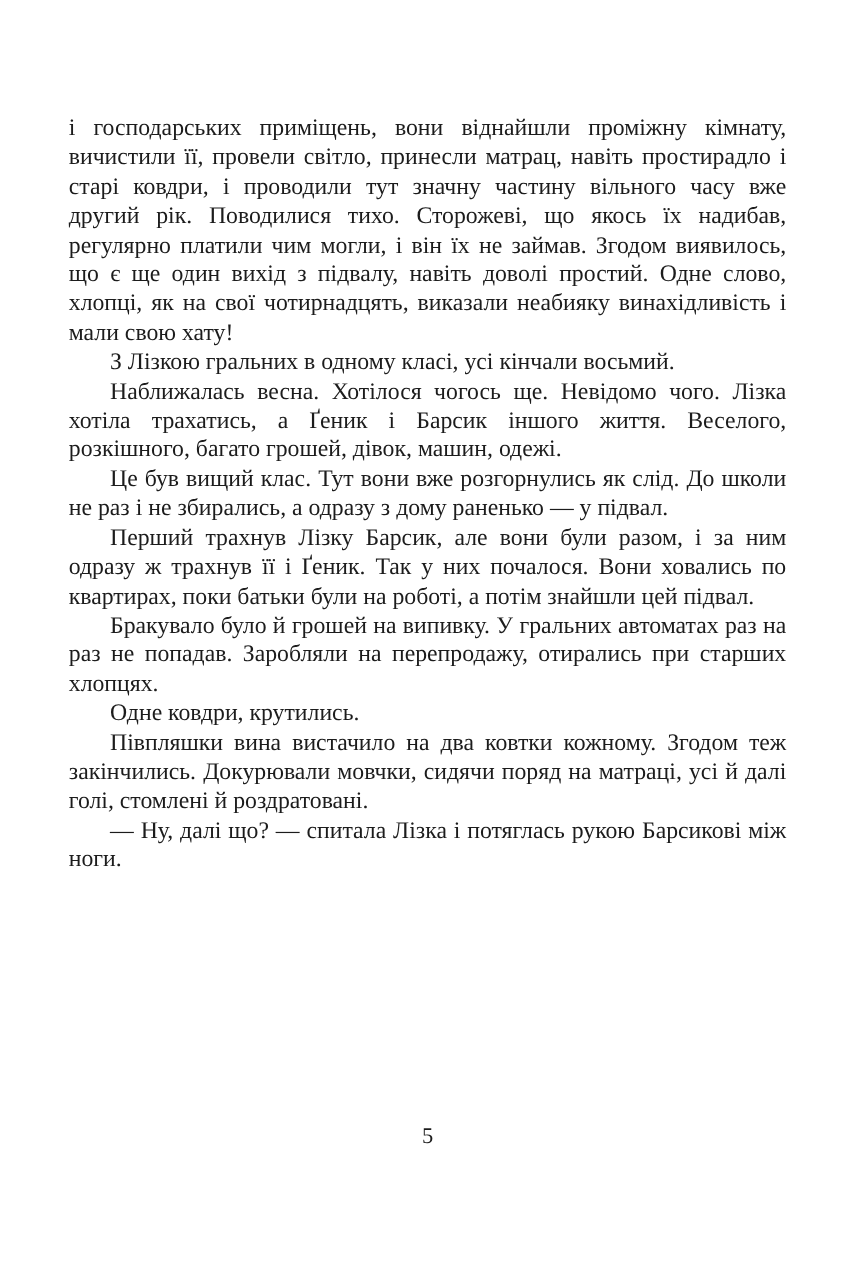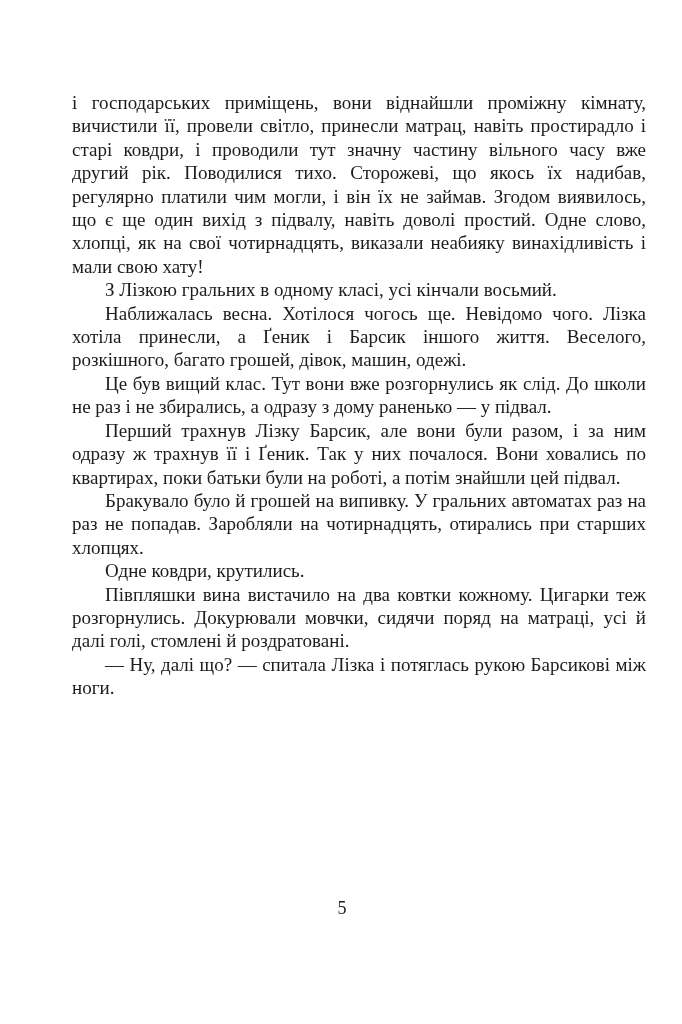--- a/index.html
+++ b/index.html
@@ -20,21 +20,20 @@
   .text-block {
     position: absolute;
     left: 55px;
     top: 91px;
     width: 574px;
     font-size: 19px;
     line-height: 23.4px;
     text-align: justify;
     text-justify: inter-word;
     hyphens: auto;
-    margin-left: 17px;
   }
   .text-block p {
     margin: 0;
     padding: 0;
     text-indent: 33px;
   }
   .text-block p.continuation {
     text-indent: 0;
   }
   .page-number {
@@ -48,22 +47,22 @@
     color: #1c1c1c;
   }
 </style>
 </head>
 <body>
 
 <div class="page">
   <div class="text-block">
     <p class="continuation">і господарських приміщень, вони віднайшли проміжну кімнату, вичистили її, провели світло, принесли матрац, навіть простирадло і старі ковдри, і проводили тут значну частину вільного часу вже другий рік. Поводилися тихо. Сторожеві, що якось їх надибав, регулярно платили чим могли, і він їх не займав. Згодом виявилось, що є ще один вихід з підвалу, навіть доволі простий. Одне слово, хлопці, як на свої чотирнадцять, виказали неабияку винахідливість і мали свою хату!</p>
     <p>З Лізкою гральних в одному класі, усі кінчали восьмий.</p>
-    <p>Наближалась весна. Хотілося чогось ще. Невідомо чого. Лізка хотіла принесли, а Ґеник і Барсик іншого життя. Веселого, розкішного, багато грошей, дівок, машин, одежі.</p>
+    <p>Наближалась весна. Хотілося чогось ще. Невідомо чого. Лізка хотіла трахатись, а Ґеник і Барсик іншого життя. Веселого, розкішного, багато грошей, дівок, машин, одежі.</p>
     <p>Це був вищий клас. Тут вони вже розгорнулись як слід. До школи не раз і не збирались, а одразу з дому раненько — у підвал.</p>
     <p>Перший трахнув Лізку Барсик, але вони були разом, і за ним одразу ж трахнув її і Ґеник. Так у них почалося. Вони ховались по квартирах, поки батьки були на роботі, а потім знайшли цей підвал.</p>
-    <p>Бракувало було й грошей на випивку. У гральних автоматах раз на раз не попадав. Заробляли на чотирнадцять, отирались при старших хлопцях.</p>
+    <p>Бракувало було й грошей на випивку. У гральних автоматах раз на раз не попадав. Заробляли на перепродажу, отирались при старших хлопцях.</p>
     <p>Одне ковдри, крутились.</p>
-    <p>Півпляшки вина вистачило на два ковтки кожному. Цигарки теж розгорнулись. Докурювали мовчки, сидячи поряд на матраці, усі й далі голі, стомлені й роздратовані.</p>
+    <p>Півпляшки вина вистачило на два ковтки кожному. Згодом теж закінчились. Докурювали мовчки, сидячи поряд на матраці, усі й далі голі, стомлені й роздратовані.</p>
     <p>— Ну, далі що? — спитала Лізка і потяглась рукою Барсикові між ноги.</p>
   </div>
   <div class="page-number">5</div>
 </div>
 
 </body></html>

